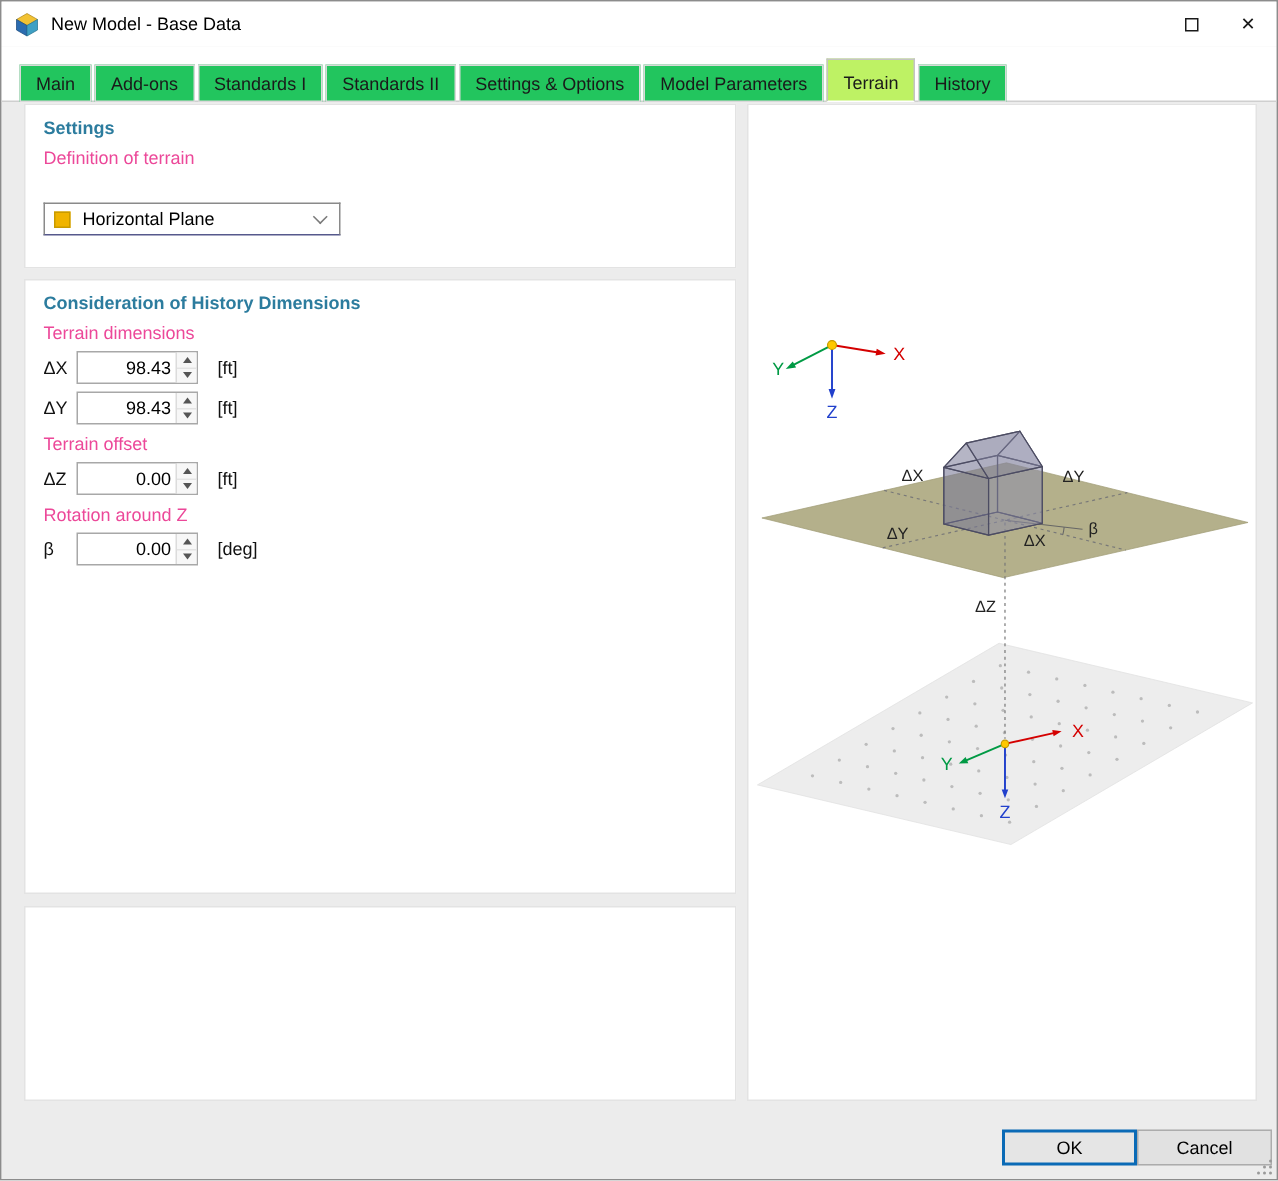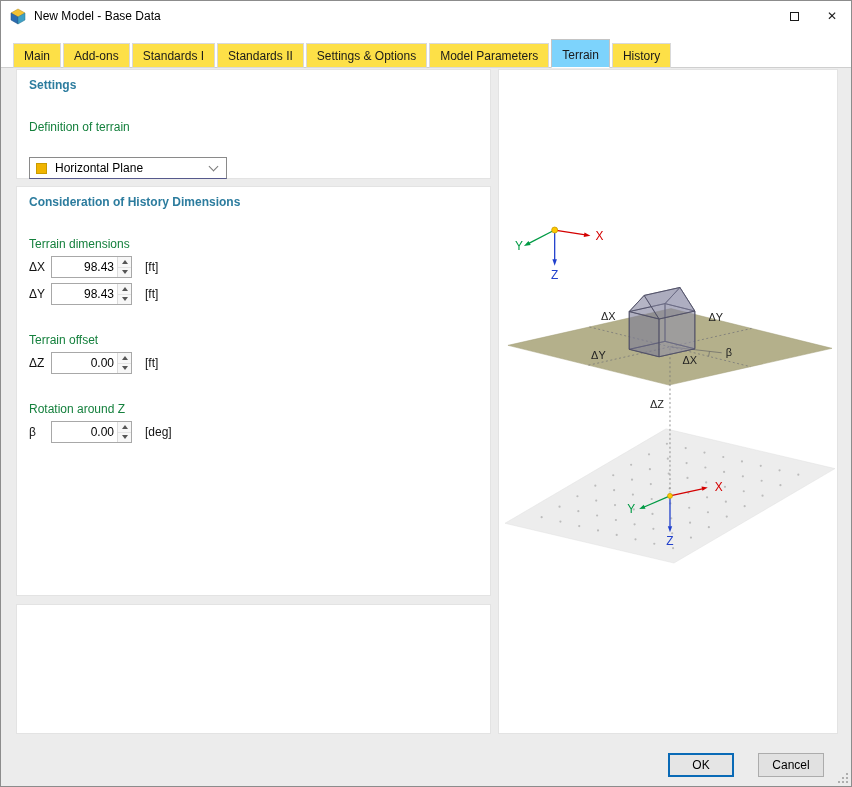--- a/index.html
+++ b/index.html
@@ -8,34 +8,34 @@
 
   
   .titlebar { height:30px; background:#fff; display:flex; align-items:center; }
   .app-icon { width:18px; height:18px; margin:0 7px 0 8px; flex:0 0 auto; }
   .title { font-size:12px; color:#000; flex:1; white-space:nowrap; }
   .win-btn { width:38px; height:30px; display:flex; align-items:center; justify-content:center; color:#1a1a1a; font-size:12px; }
   .max-glyph { width:9px; height:9px; border:1px solid #1a1a1a; }
 
   
   .tabstrip { height:37px; background:#fff; padding:0 0 0 12px; border-bottom:1px solid #cfcfcf; display:flex; align-items:flex-end; }
-  .tab { height:25px; padding:5px 10px 0; font-size:12px; color:#1a1a1a; background:#fde047; border:1px solid #d9d9d9; margin:0 2px -1px 0; white-space:nowrap; }
-  .tab.active { background:#7dd3fc; border-color:#c4c4c4; border-bottom-color:#fff; height:29px; padding-top:8px; }
+  .tab { height:25px; padding:5px 10px 0; font-size:12px; color:#1a1a1a; background:#22c55e; border:1px solid #d9d9d9; margin:0 2px -1px 0; white-space:nowrap; }
+  .tab.active { background:#bef264; border-color:#c4c4c4; border-bottom-color:#fff; height:29px; padding-top:8px; }
 
   
   .content { position:relative; height:718px; background:#ececec; }
   .panel { position:absolute; background:#fff; border:1px solid #e3e3e3; }
   #panel-settings { left:15px; top:1px;  width:475px; height:110px; padding:8px 12px; }
   #panel-dims     { left:15px; top:118px; width:475px; height:410px; padding:8px 12px; }
   #panel-empty    { left:15px; top:536px; width:475px; height:130px; }
   #panel-graphic  { left:497px; top:1px; width:340px; height:665px; }
   #panel-graphic svg { display:block; width:100%; height:100%; }
 
   .group-heading { font-size:12px; font-weight:bold; color:#2c7c9e; }
-  .field-label { font-size:12px; color:#15803d; margin-top:28px; }
+  .field-label { font-size:12px; color:#ec4899; margin-top:6px; }
 
   .combo { margin-top:23px; width:198px; height:22px; border:1px solid #8a8a8a; border-bottom-color:#56598c; background:#fff; display:flex; align-items:center; padding-left:6px; }
   .swatch { width:11px; height:11px; background:#f0b400; border:1px solid #c99b00; flex:0 0 auto; }
   .combo-text { font-size:12px; margin-left:8px; flex:1; color:#000; }
   .chev { width:7px; height:7px; border-right:1.4px solid #7a7a7a; border-bottom:1.4px solid #7a7a7a; transform:rotate(45deg); margin:-4px 9px 0 0; flex:0 0 auto; }
 
   .row { display:flex; align-items:center; margin-top:5px; height:22px; }
   .sym { width:22px; font-size:12px; color:#111; }
   .spinbox { width:81px; height:22px; border:1px solid #a8a8a8; background:#fff; display:flex; }
   .spinbox input { flex:1; min-width:0; border:none; outline:none; background:transparent; font-size:12px; text-align:right; padding:0 3px; color:#000; font-family:inherit; }
@@ -44,21 +44,21 @@
   .spin-btn + .spin-btn { border-top:1px solid #e3e3e3; }
   .tri-up   { width:0; height:0; border-left:3px solid transparent; border-right:3px solid transparent; border-bottom:4px solid #555; }
   .tri-down { width:0; height:0; border-left:3px solid transparent; border-right:3px solid transparent; border-top:4px solid #555; }
   .unit { font-size:12px; margin-left:13px; color:#111; }
 
   
   .tool-btn { position:absolute; top:685px; width:27px; height:24px; border:1px solid #c2c2c2; background:#14b8a6; display:flex; flex-direction:column; align-items:center; justify-content:center;margin-top:36px; }
   #btn-precision { left:15px; }
   #btn-copy { left:45px; }
   .prec-label { font-size:9px; font-weight:bold; color:#16207a; line-height:9px; }
-  .btn { position:absolute; top:685px; width:66px; height:24px; font-size:12px; color:#000; display:flex; align-items:center; justify-content:center; background:#e1e1e1; border:1px solid #acacac; }
+  .btn { position:absolute; top:685px; width:90px; height:24px; font-size:12px; color:#000; display:flex; align-items:center; justify-content:center; background:#e1e1e1; border:1px solid #acacac; }
   #btn-ok { left:667px; border:2px solid #0a6ab6; background:#e5e5e5; }
   #btn-cancel { left:757px; }
   .grip { position:absolute; right:2px; bottom:2px; }
 
   svg text { font-family:"Liberation Sans", sans-serif; }
 </style>
 </head>
 <body>
 
 <div class="window">

